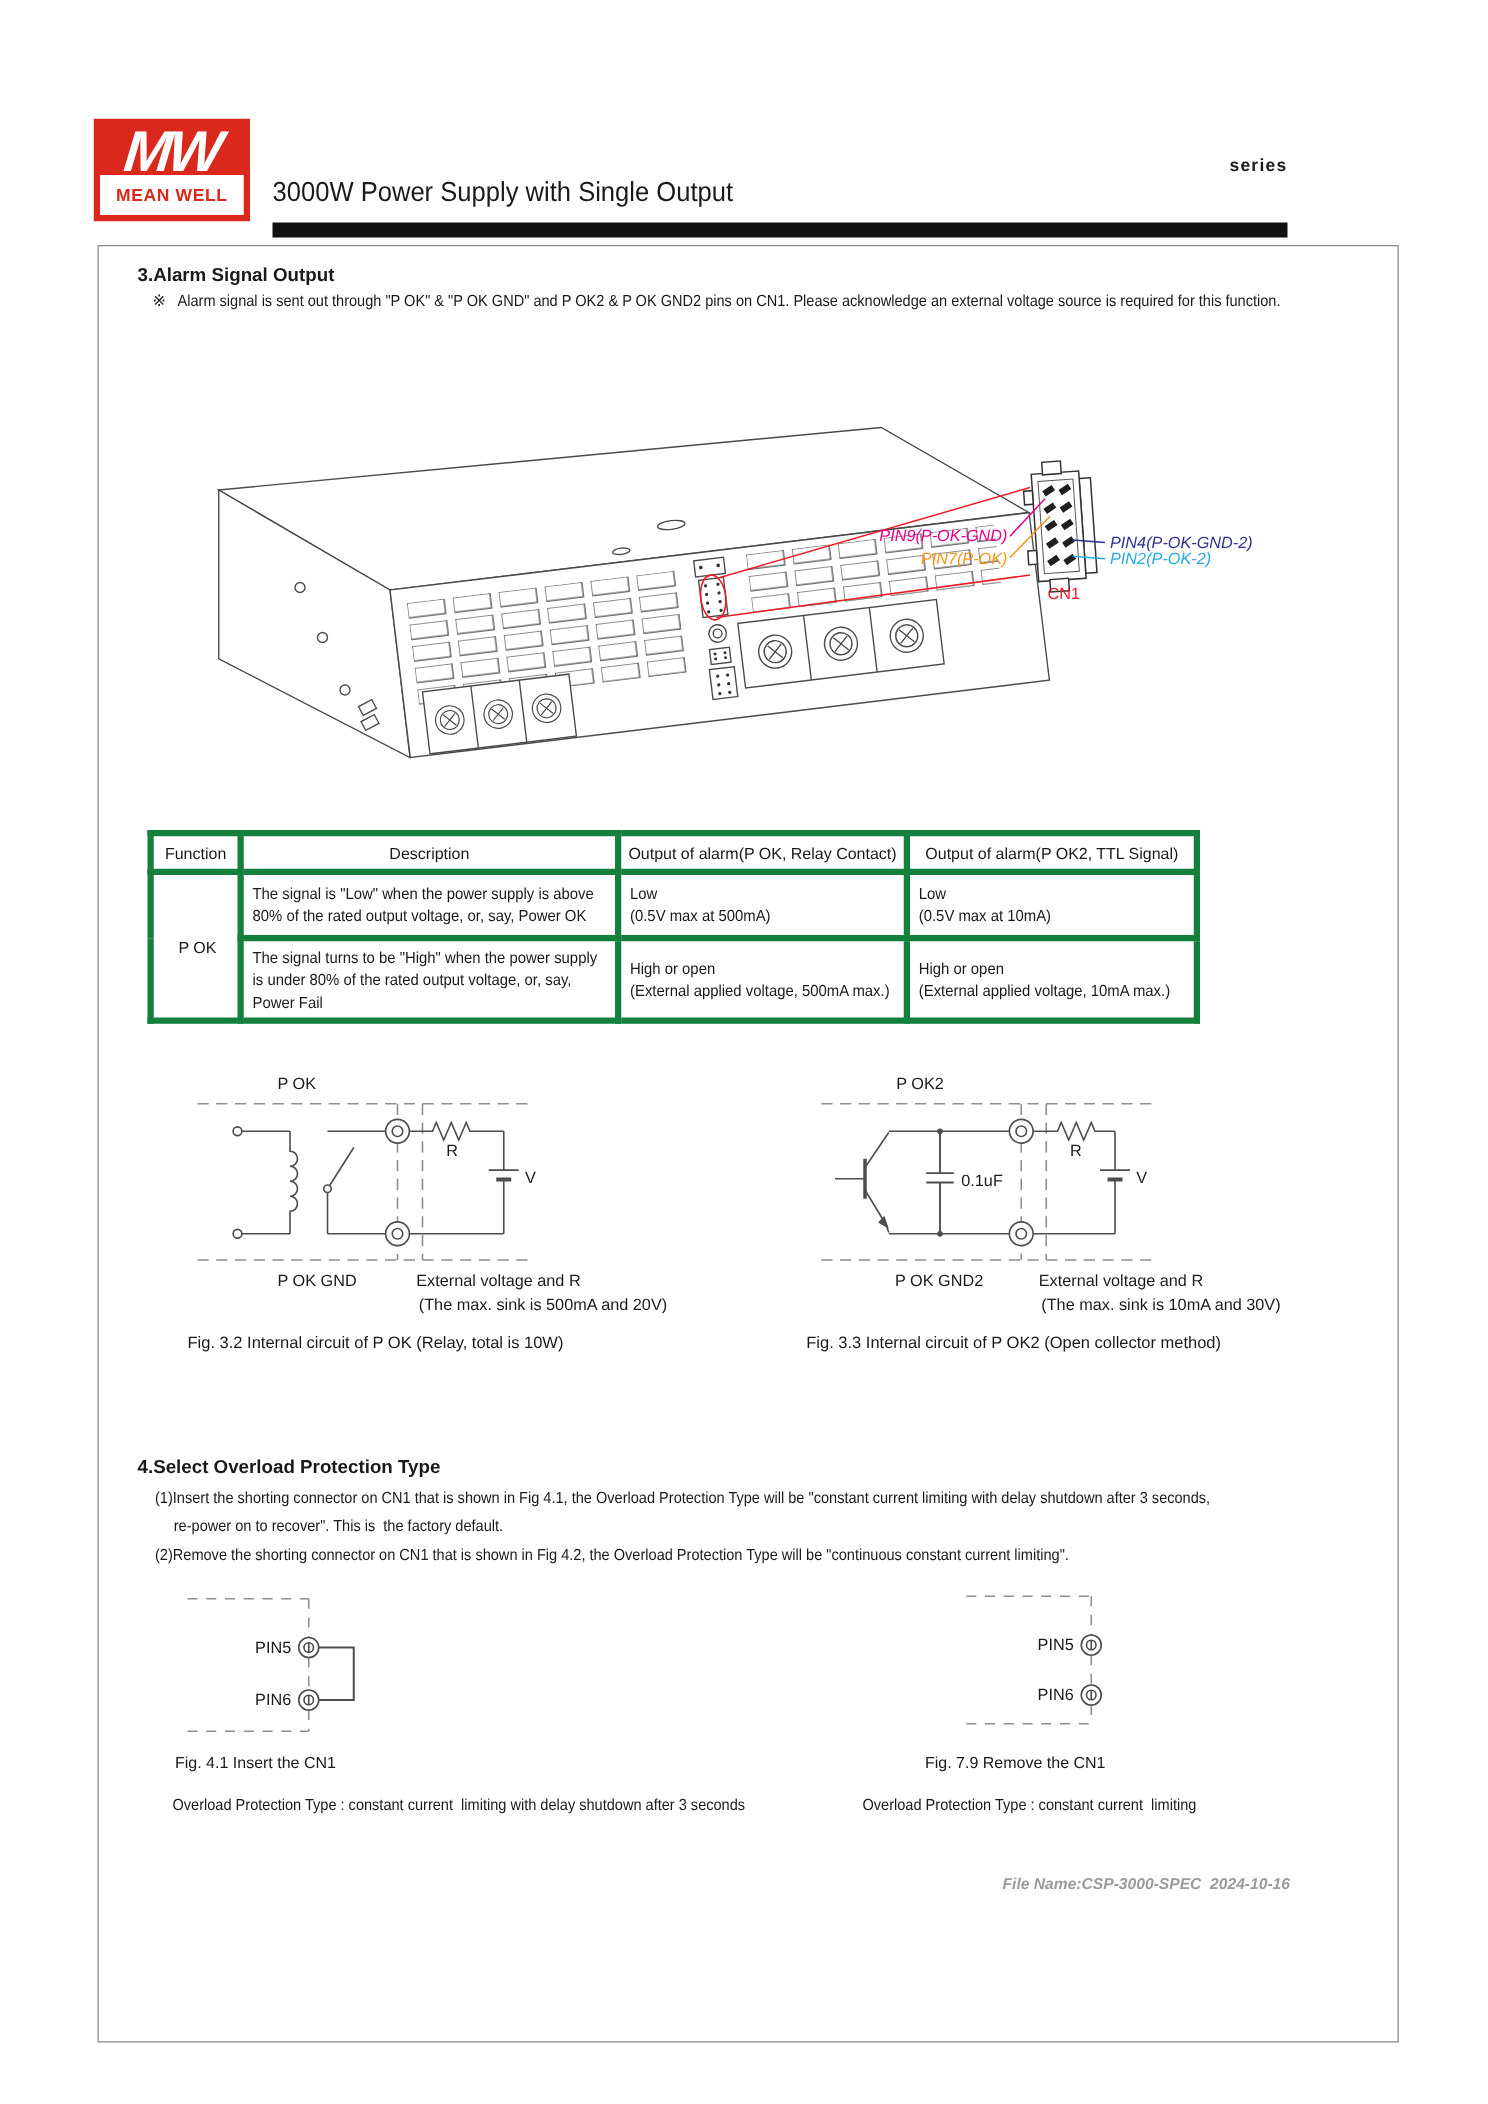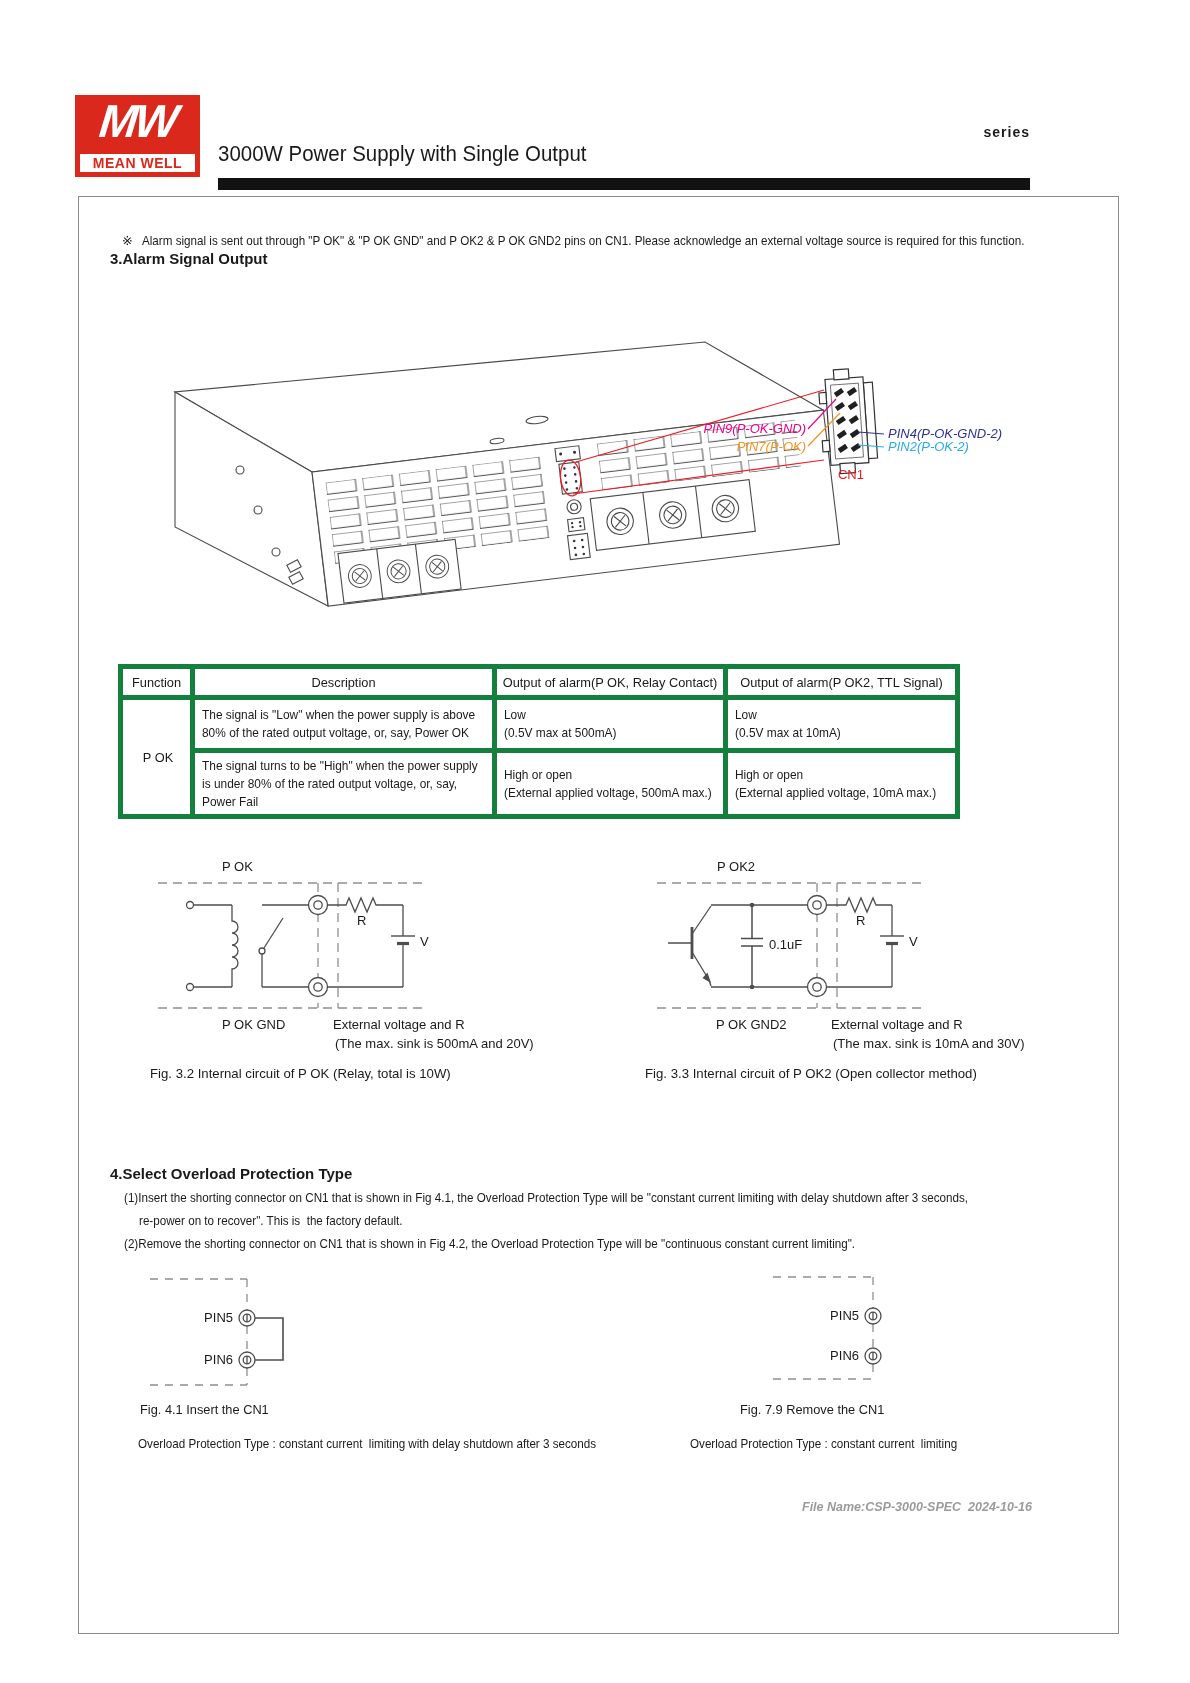--- a/index.html
+++ b/index.html
@@ -5,21 +5,21 @@
   html,body{margin:0;padding:0;background:#fff;}
   .page{position:relative;width:1190px;height:1683px;background:#fff;overflow:hidden;
         font-family:"Liberation Sans","DejaVu Sans",sans-serif;color:#1a1a1a;}
   .abs{position:absolute;}
   .squish{transform:scaleX(0.91);transform-origin:left center;white-space:pre;}
   .squish93{transform:scaleX(0.93);transform-origin:left center;white-space:pre;}
   
   .logo{left:75px;top:95px;width:125px;height:82px;background:var(--brand-red,#da291c);}
   .logo-mw{color:#fff;font-style:italic;font-weight:700;font-size:46px;line-height:52px;
            text-align:center;letter-spacing:-3px;transform:skewX(-6deg);}
-  .logo-band{position:absolute;left:5px;right:5px;bottom:5px;height:18px;background:#fff;
+  .logo-band{position:absolute;left:5px;right:5px;bottom:5px;height:32px;background:#fff;
              display:flex;align-items:center;justify-content:center;}
   .logo-band span{color:var(--brand-red,#da291c);font-weight:700;font-size:14px;letter-spacing:.5px;}
   .hdr-sub{left:218px;top:141px;font-size:22px;}
   .hdr-prod{left:580px;top:124px;width:450px;display:flex;align-items:baseline;justify-content:flex-end;gap:10px;}
   .hdr-prod .big{font-size:42px;font-weight:700;letter-spacing:1px;}
   .hdr-prod .small{font-size:14px;font-weight:700;letter-spacing:1px;}
   .hdr-bar{left:218px;top:178px;width:812px;height:12px;background:#121212;}
   .frame{left:78px;top:196px;width:1039px;height:1436px;border:1px solid #8a8a8a;}
   
   .sec-title{font-size:15px;font-weight:700;}
@@ -53,21 +53,21 @@
       <span>MEAN WELL</span>
     </div>
   </div>
   <div class="abs hdr-sub squish93">3000W Power Supply with Single Output</div>
   <div class="abs hdr-prod">
     <span class="small">series</span>
   </div>
   <div class="abs hdr-bar"></div>
   <div class="abs frame"></div>
 
-  <div class="abs sec-title" style="left:110px;top:212px;margin-top:38px;">3.Alarm Signal Output</div>
+  <div class="abs sec-title" style="left:110px;top:212px;">3.Alarm Signal Output</div>
   <div class="abs note-row" style="left:122px;top:233px;">
     <span>※</span>
     <span class="squish">Alarm signal is sent out through "P OK" &amp; "P OK GND" and P OK2 &amp; P OK GND2 pins on CN1. Please acknowledge an external voltage source is required for this function.</span>
   </div>
 
   <svg class="abs" style="left:110px;top:268px;" width="960" height="350" viewBox="110 268 960 350">
     <defs>
       <pattern id="ventA" x="324" y="484" width="37" height="17.4" patternUnits="userSpaceOnUse">
         <rect x="0" y="0" width="30" height="12" fill="none" stroke="#4a4a4a" stroke-width="1"></rect>
       </pattern>

